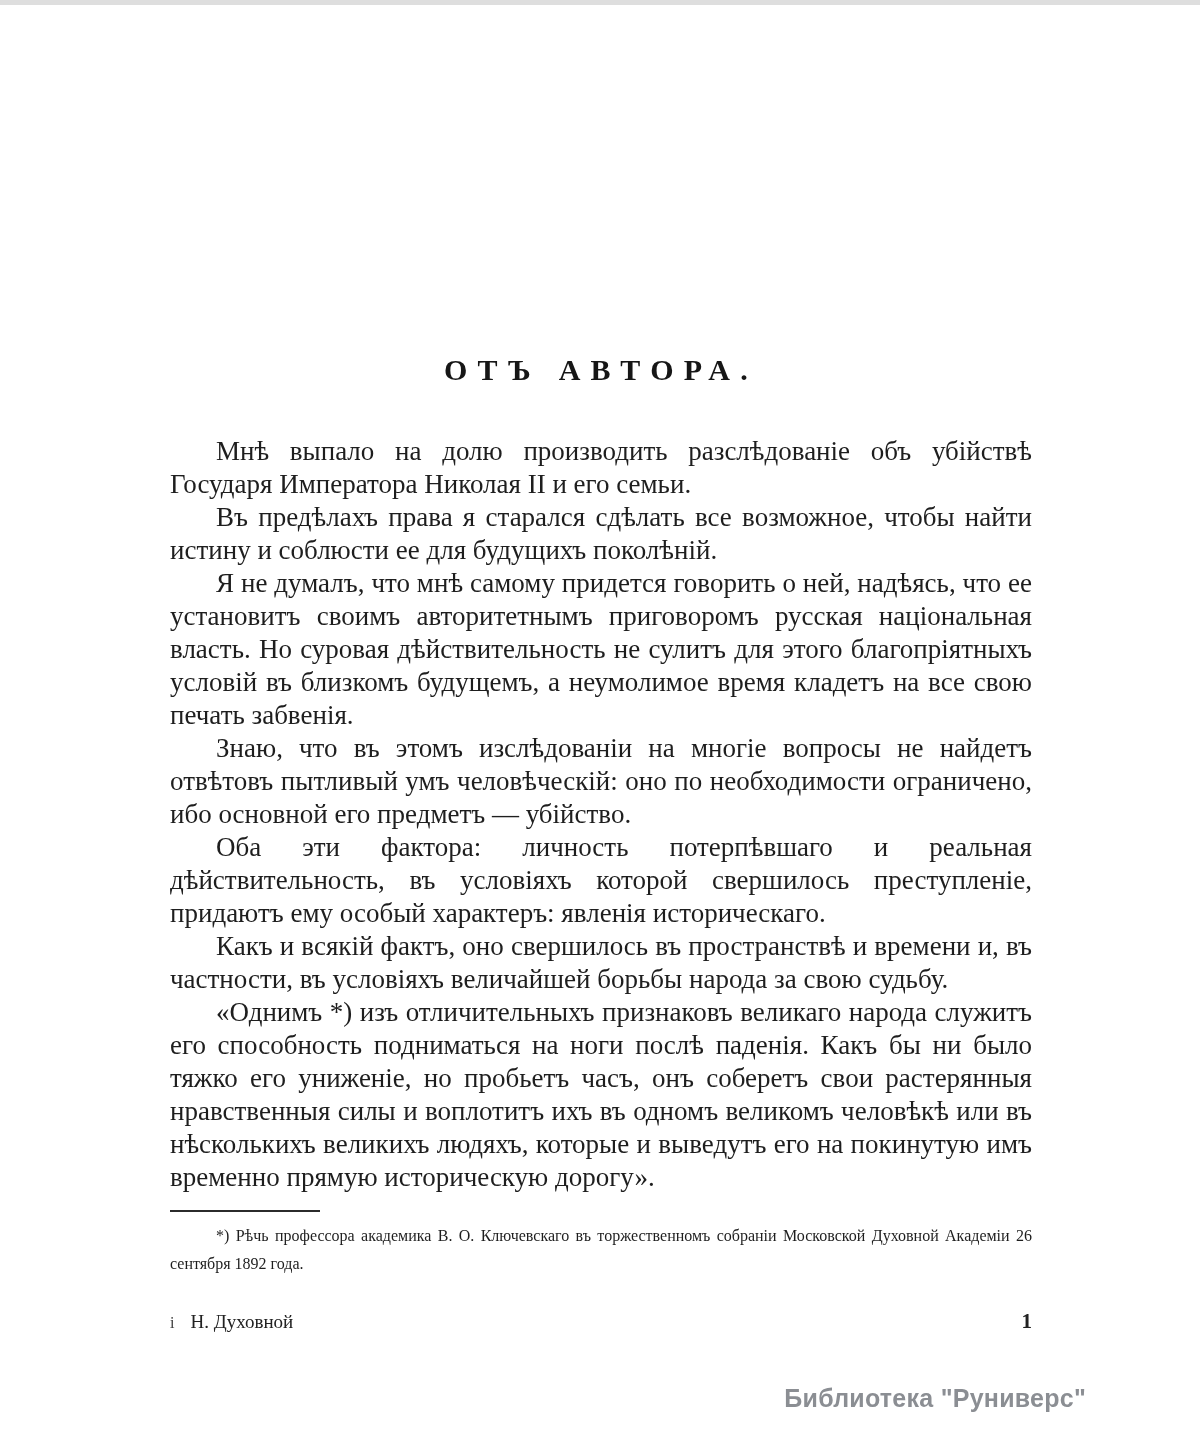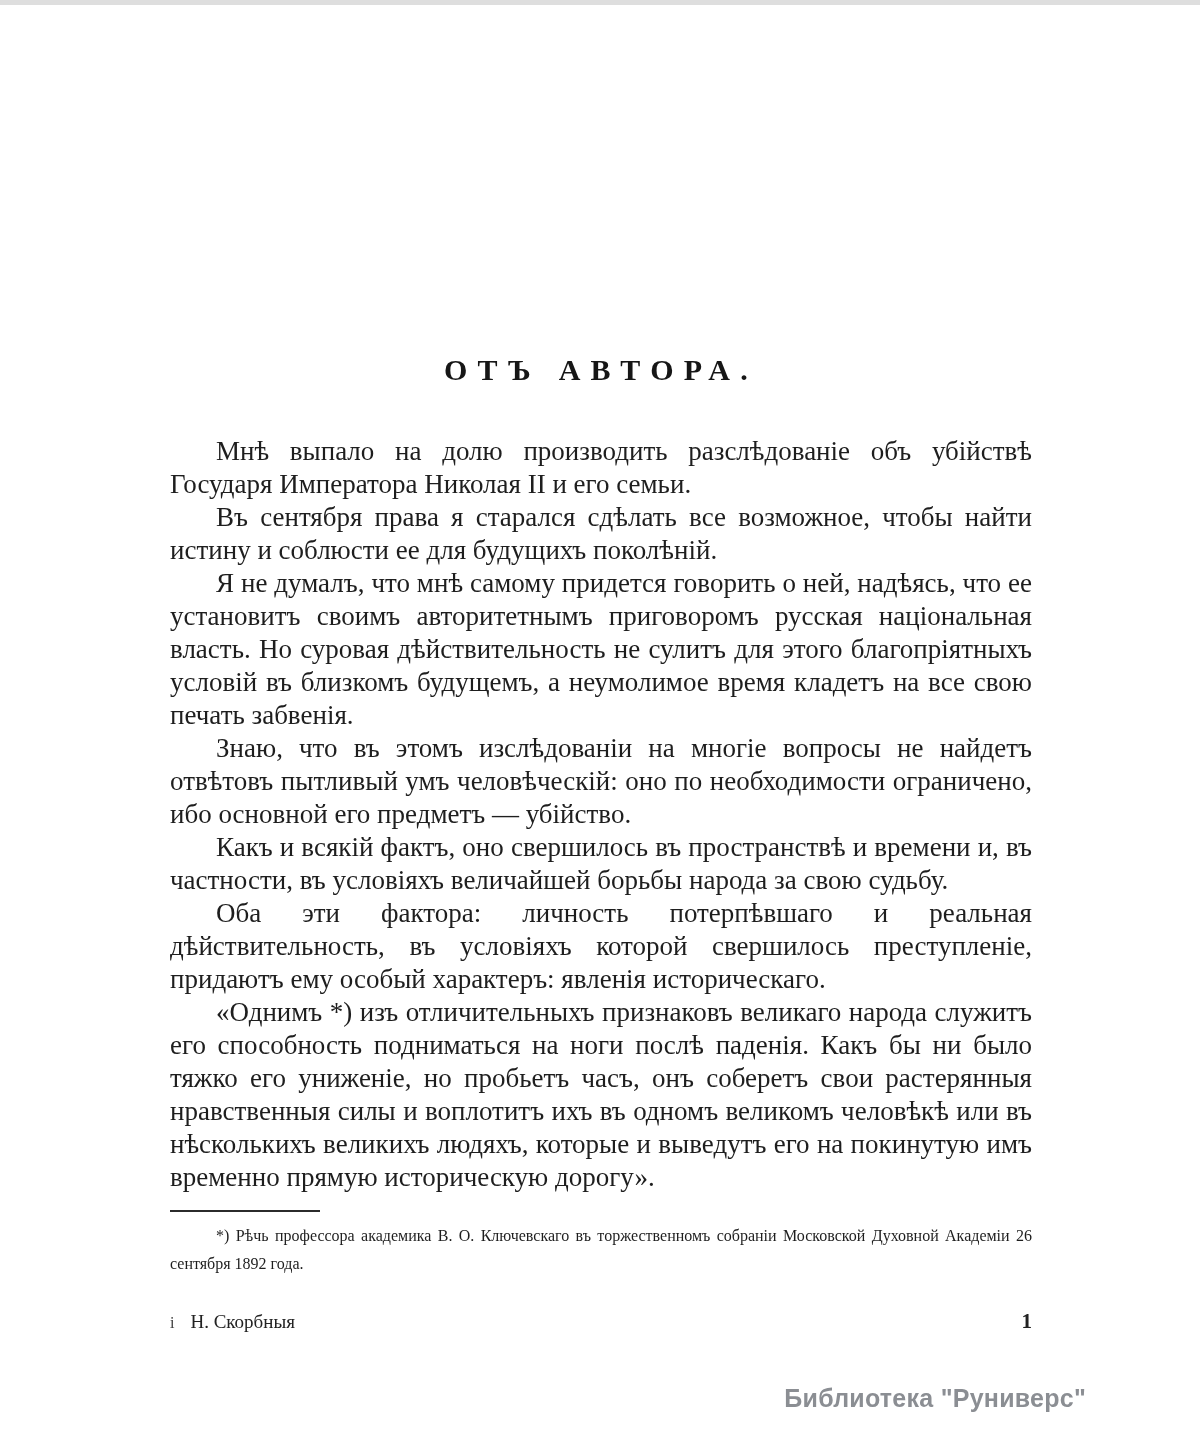--- a/index.html
+++ b/index.html
@@ -78,37 +78,37 @@
 <body>
 
 <div class="page">
 
   <div class="content">
 
     <h1 class="title">ОТЪ АВТОРА.</h1>
 
     <div class="body">
       <p>Мнѣ выпало на долю производить разслѣдованіе объ убійствѣ Государя Императора Николая II и его семьи.</p>
-      <p>Въ сентября права я старался сдѣлать все возможное, чтобы найти истину и соблюсти ее для будущихъ поколѣній.</p>
+      <p>Въ предѣлахъ права я старался сдѣлать все возможное, чтобы найти истину и соблюсти ее для будущихъ поколѣній.</p>
       <p>Я не думалъ, что мнѣ самому придется говорить о ней, надѣясь, что ее установитъ своимъ авторитетнымъ приговоромъ русская національная власть. Но суровая дѣйствительность не сулитъ для этого благопріятныхъ условій въ близкомъ будущемъ, а неумолимое время кладетъ на все свою печать забвенія.</p>
       <p>Знаю, что въ этомъ изслѣдованіи на многіе вопросы не найдетъ отвѣтовъ пытливый умъ человѣческій: оно по необходимости ограничено, ибо основной его предметъ — убійство.</p>
+      <p>Оба эти фактора: личность потерпѣвшаго и реальная дѣйствительность, въ условіяхъ которой свершилось преступленіе, придаютъ ему особый характеръ: явленія историческаго.</p>
       <p>Какъ и всякій фактъ, оно свершилось въ пространствѣ и времени и, въ частности, въ условіяхъ величайшей борьбы народа за свою судьбу.</p>
-      <p>Оба эти фактора: личность потерпѣвшаго и реальная дѣйствительность, въ условіяхъ которой свершилось преступленіе, придаютъ ему особый характеръ: явленія историческаго.</p>
       <p>«Однимъ *) изъ отличительныхъ признаковъ великаго народа служитъ его способность подниматься на ноги послѣ паденія. Какъ бы ни было тяжко его униженіе, но пробьетъ часъ, онъ соберетъ свои растерянныя нравственныя силы и воплотитъ ихъ въ одномъ великомъ человѣкѣ или въ нѣсколькихъ великихъ людяхъ, которые и выведутъ его на покинутую имъ временно прямую историческую дорогу».</p>
     </div>
 
     <hr class="footnote-rule">
 
     <p class="footnote">*) Рѣчь профессора академика В. О. Ключевскаго въ торжественномъ собраніи Московской Духовной Академіи 26 сентября 1892 года.</p>
 
   </div>
 
   <div class="footer">
     <span class="footer-left">
       <span class="signature-mark">і</span>
-      <span>Н. Скорбныя</span>
+      <span>Н. Духовной</span>
     </span>
     <span class="page-number">1</span>
   </div>
 
   <div class="watermark">Библиотека "Руниверс"</div>
 
 </div>
 
 </body></html>

